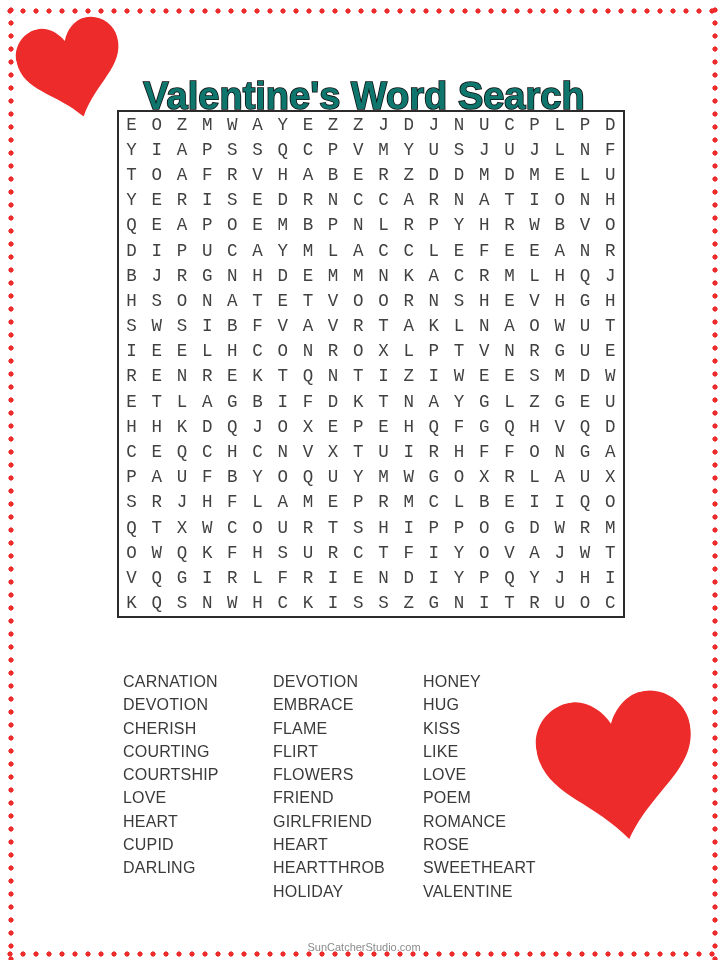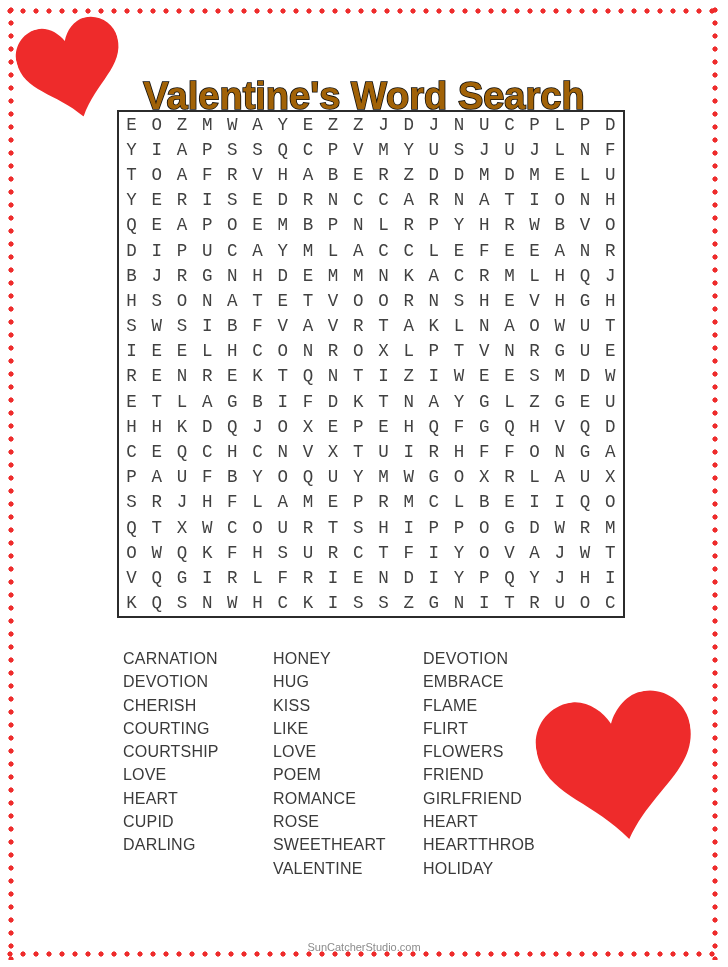--- a/index.html
+++ b/index.html
@@ -26,40 +26,40 @@
 
   
   .heart{position:absolute;z-index:1;}
   .heart svg{display:block;width:100%;height:100%;}
   .heart-tl{left:20px;top:22px;width:104px;height:96px;transform:rotate(-14deg);}
   .heart-br{left:540px;top:696px;width:156px;height:144px;transform:rotate(-9deg);}
 
   
   .title{
     position:absolute;left:0;right:0;top:50px;text-align:center;
-    font-size:38px;font-weight:bold;color:#a16207;letter-spacing:0px;
+    font-size:38px;font-weight:bold;color:#0f766e;letter-spacing:0px;
     -webkit-text-stroke:1.6px #0d0d0d;paint-order:stroke fill;
     z-index:2;
   }
 
   
   .grid{
     position:absolute;left:117px;top:110px;width:504px;
     border:2px solid #2b2b2b;background:#ffffff;z-index:2;
   }
   .grid-row{display:flex;}
   .grid-cell{
     width:25.2px;height:25.2px;display:flex;align-items:center;justify-content:center;
     font-family:"Liberation Mono","DejaVu Sans Mono",monospace;
     font-size:17.5px;color:#414141;
   }
 
   
   .words{
-    position:absolute;left:123px;top:647px;display:flex;z-index:2;
+    position:absolute;left:123px;top:670px;display:flex;z-index:2;
   }
   .word-col{width:150px;}
   .word-col:last-child{width:160px;}
   .word-item{
     font-size:16px;line-height:23.3px;color:#3a3a3a;letter-spacing:0.2px;
   }
 
   
   .footer{
     position:absolute;left:0;right:0;bottom:14px;text-align:center;
@@ -536,38 +536,38 @@
       <div class="word-item">DEVOTION</div>
       <div class="word-item">CHERISH</div>
       <div class="word-item">COURTING</div>
       <div class="word-item">COURTSHIP</div>
       <div class="word-item">LOVE</div>
       <div class="word-item">HEART</div>
       <div class="word-item">CUPID</div>
       <div class="word-item">DARLING</div>
     </div>
     <div class="word-col">
+      <div class="word-item">DEVOTION</div>
+      <div class="word-item">EMBRACE</div>
+      <div class="word-item">FLAME</div>
+      <div class="word-item">FLIRT</div>
+      <div class="word-item">FLOWERS</div>
+      <div class="word-item">FRIEND</div>
+      <div class="word-item">GIRLFRIEND</div>
+      <div class="word-item">HEART</div>
+      <div class="word-item">HEARTTHROB</div>
+      <div class="word-item">HOLIDAY</div>
+    </div>
+    <div class="word-col">
       <div class="word-item">HONEY</div>
       <div class="word-item">HUG</div>
       <div class="word-item">KISS</div>
       <div class="word-item">LIKE</div>
       <div class="word-item">LOVE</div>
       <div class="word-item">POEM</div>
       <div class="word-item">ROMANCE</div>
       <div class="word-item">ROSE</div>
       <div class="word-item">SWEETHEART</div>
       <div class="word-item">VALENTINE</div>
     </div>
-    <div class="word-col">
-      <div class="word-item">DEVOTION</div>
-      <div class="word-item">EMBRACE</div>
-      <div class="word-item">FLAME</div>
-      <div class="word-item">FLIRT</div>
-      <div class="word-item">FLOWERS</div>
-      <div class="word-item">FRIEND</div>
-      <div class="word-item">GIRLFRIEND</div>
-      <div class="word-item">HEART</div>
-      <div class="word-item">HEARTTHROB</div>
-      <div class="word-item">HOLIDAY</div>
-    </div>
   </div>
 
 <div class="footer">SunCatcherStudio.com</div>
 
 </body></html>

